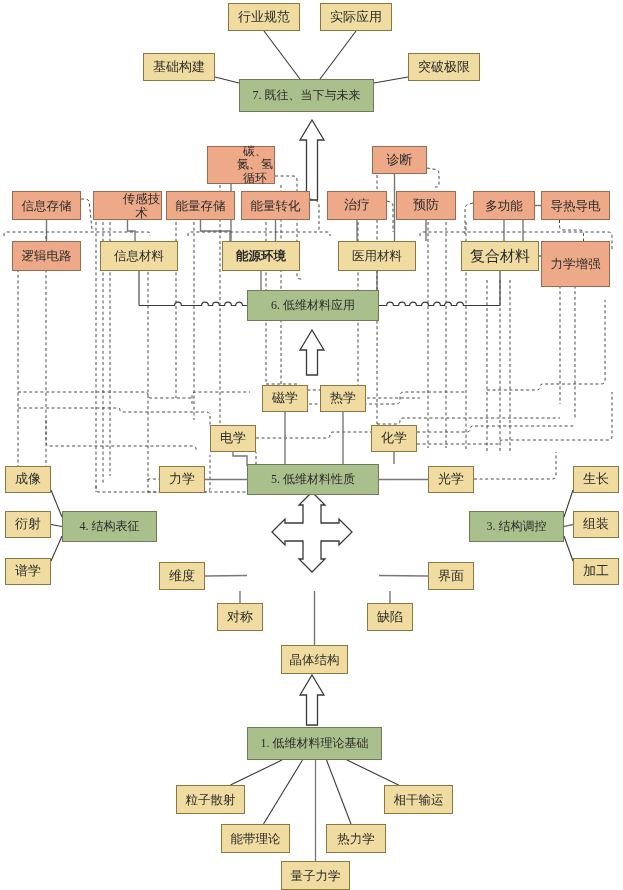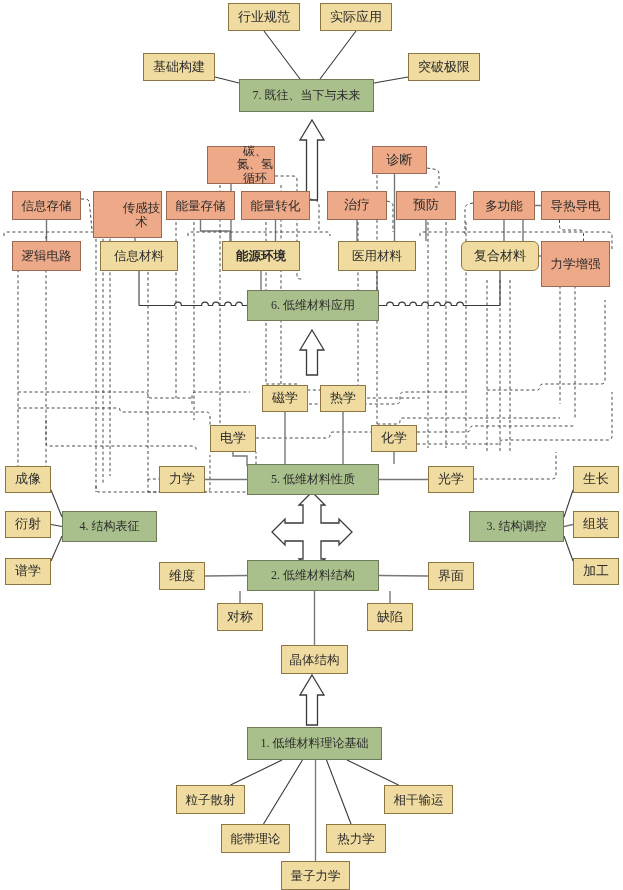--- a/index.html
+++ b/index.html
@@ -121,32 +121,32 @@
     </svg>
 <div class="node yellow" style="left: 228px; top: 3px; width: 72px; height: 28px; font-size: 13px;">行业规范</div>
     <div class="node yellow" style="left: 320px; top: 3px; width: 72px; height: 28px; font-size: 13px;">实际应用</div>
     <div class="node yellow" style="left: 143px; top: 53px; width: 72px; height: 28px; font-size: 13px;">基础构建</div>
     <div class="node yellow" style="left: 408px; top: 53px; width: 72px; height: 28px; font-size: 13px;">突破极限</div>
     <div class="node green" style="left: 239px; top: 79px; width: 135px; height: 33px; font-size: 12px;">7. 既往、当下与未来</div>
     <div class="node salmon" style="left: 207px; top: 146px; width: 68px; height: 38px; font-size: 12px; padding-left: 28px;">碳、氮、氢
 循环</div>
     <div class="node salmon" style="left: 372px; top: 146px; width: 55px; height: 28px; font-size: 13px;">诊断</div>
     <div class="node salmon" style="left: 12px; top: 191px; width: 69px; height: 29px; font-size: 12.5px;">信息存储</div>
-    <div class="node salmon" style="left: 93px; top: 191px; width: 69px; height: 47px; font-size: 12.5px; padding-left: 28px;">传感技术</div>
+    <div class="node salmon" style="left: 93px; top: 191px; width: 69px; height: 29px; font-size: 12.5px; padding-left: 28px;">传感技术</div>
     <div class="node salmon" style="left: 166px; top: 191px; width: 69px; height: 29px; font-size: 12.5px;">能量存储</div>
     <div class="node salmon" style="left: 241px; top: 191px; width: 69px; height: 29px; font-size: 12.5px;">能量转化</div>
     <div class="node salmon" style="left: 327px; top: 191px; width: 60px; height: 29px; font-size: 13px;">治疗</div>
     <div class="node salmon" style="left: 396px; top: 191px; width: 60px; height: 29px; font-size: 13px;">预防</div>
     <div class="node salmon" style="left: 473px; top: 191px; width: 62px; height: 29px; font-size: 12.5px;">多功能</div>
     <div class="node salmon" style="left: 541px; top: 191px; width: 69px; height: 29px; font-size: 12.5px;">导热导电</div>
     <div class="node salmon" style="left: 12px; top: 241px; width: 69px; height: 30px; font-size: 12.5px;">逻辑电路</div>
     <div class="node yellow" style="left: 100px; top: 241px; width: 78px; height: 30px; font-size: 12.5px;">信息材料</div>
     <div class="node yellow" style="left: 222px; top: 241px; width: 78px; height: 30px; font-size: 12.5px; font-weight: bold;">能源环境</div>
     <div class="node yellow" style="left: 338px; top: 241px; width: 78px; height: 30px; font-size: 12.5px;">医用材料</div>
-    <div class="node yellow" style="left: 461px; top: 241px; width: 78px; height: 30px; font-size: 13px; border-radius: 6px;">复合材料</div>
+    <div class="node yellow" style="left: 461px; top: 241px; width: 78px; height: 30px; font-size: 15px;">复合材料</div>
     <div class="node salmon" style="left: 541px; top: 241px; width: 69px; height: 46px; font-size: 12.5px;">力学增强</div>
     <div class="node green" style="left: 247px; top: 290px; width: 132px; height: 31px; font-size: 12px;">6. 低维材料应用</div>
     <div class="node yellow" style="left: 262px; top: 385px; width: 46px; height: 27px; font-size: 13px;">磁学</div>
     <div class="node yellow" style="left: 320px; top: 385px; width: 46px; height: 27px; font-size: 13px;">热学</div>
     <div class="node yellow" style="left: 210px; top: 425px; width: 46px; height: 27px; font-size: 13px;">电学</div>
     <div class="node yellow" style="left: 371px; top: 425px; width: 46px; height: 27px; font-size: 13px;">化学</div>
     <div class="node yellow" style="left: 159px; top: 466px; width: 46px; height: 27px; font-size: 13px;">力学</div>
     <div class="node yellow" style="left: 428px; top: 466px; width: 46px; height: 27px; font-size: 13px;">光学</div>
     <div class="node green" style="left: 247px; top: 464px; width: 132px; height: 31px; font-size: 12px;">5. 低维材料性质</div>
     <div class="node yellow" style="left: 5px; top: 466px; width: 46px; height: 27px; font-size: 13px;">成像</div>
@@ -154,21 +154,20 @@
     <div class="node yellow" style="left: 5px; top: 558px; width: 46px; height: 27px; font-size: 13px;">谱学</div>
     <div class="node green" style="left: 62px; top: 511px; width: 95px; height: 31px; font-size: 12px;">4. 结构表征</div>
     <div class="node yellow" style="left: 573px; top: 466px; width: 46px; height: 27px; font-size: 13px;">生长</div>
     <div class="node yellow" style="left: 573px; top: 511px; width: 46px; height: 27px; font-size: 13px;">组装</div>
     <div class="node yellow" style="left: 573px; top: 558px; width: 46px; height: 27px; font-size: 13px;">加工</div>
     <div class="node green" style="left: 469px; top: 511px; width: 95px; height: 31px; font-size: 12px;">3. 结构调控</div>
     <div class="node yellow" style="left: 159px; top: 562px; width: 46px; height: 28px; font-size: 13px;">维度</div>
     <div class="node yellow" style="left: 428px; top: 562px; width: 46px; height: 28px; font-size: 13px;">界面</div>
     <div class="node yellow" style="left: 217px; top: 603px; width: 46px; height: 28px; font-size: 13px;">对称</div>
     <div class="node yellow" style="left: 367px; top: 603px; width: 46px; height: 28px; font-size: 13px;">缺陷</div>
-    <div class="node green" style="left: 247px; top: 560px; width: 132px; height: 31px; font-size: 12px;">2. 低维材料结构</div>
     <div class="node yellow" style="left: 281px; top: 645px; width: 67px; height: 29px; font-size: 12.5px;">晶体结构</div>
     <div class="node green" style="left: 247px; top: 727px; width: 135px; height: 33px; font-size: 12px;">1. 低维材料理论基础</div>
     <div class="node yellow" style="left: 176px; top: 785px; width: 69px; height: 29px; font-size: 12.5px;">粒子散射</div>
     <div class="node yellow" style="left: 384px; top: 785px; width: 69px; height: 29px; font-size: 12.5px;">相干输运</div>
     <div class="node yellow" style="left: 221px; top: 824px; width: 69px; height: 29px; font-size: 12.5px;">能带理论</div>
     <div class="node yellow" style="left: 326px; top: 824px; width: 60px; height: 29px; font-size: 12.5px;">热力学</div>
     <div class="node yellow" style="left: 281px; top: 861px; width: 69px; height: 29px; font-size: 12.5px;">量子力学</div>
   </div>
 
 </body></html>

